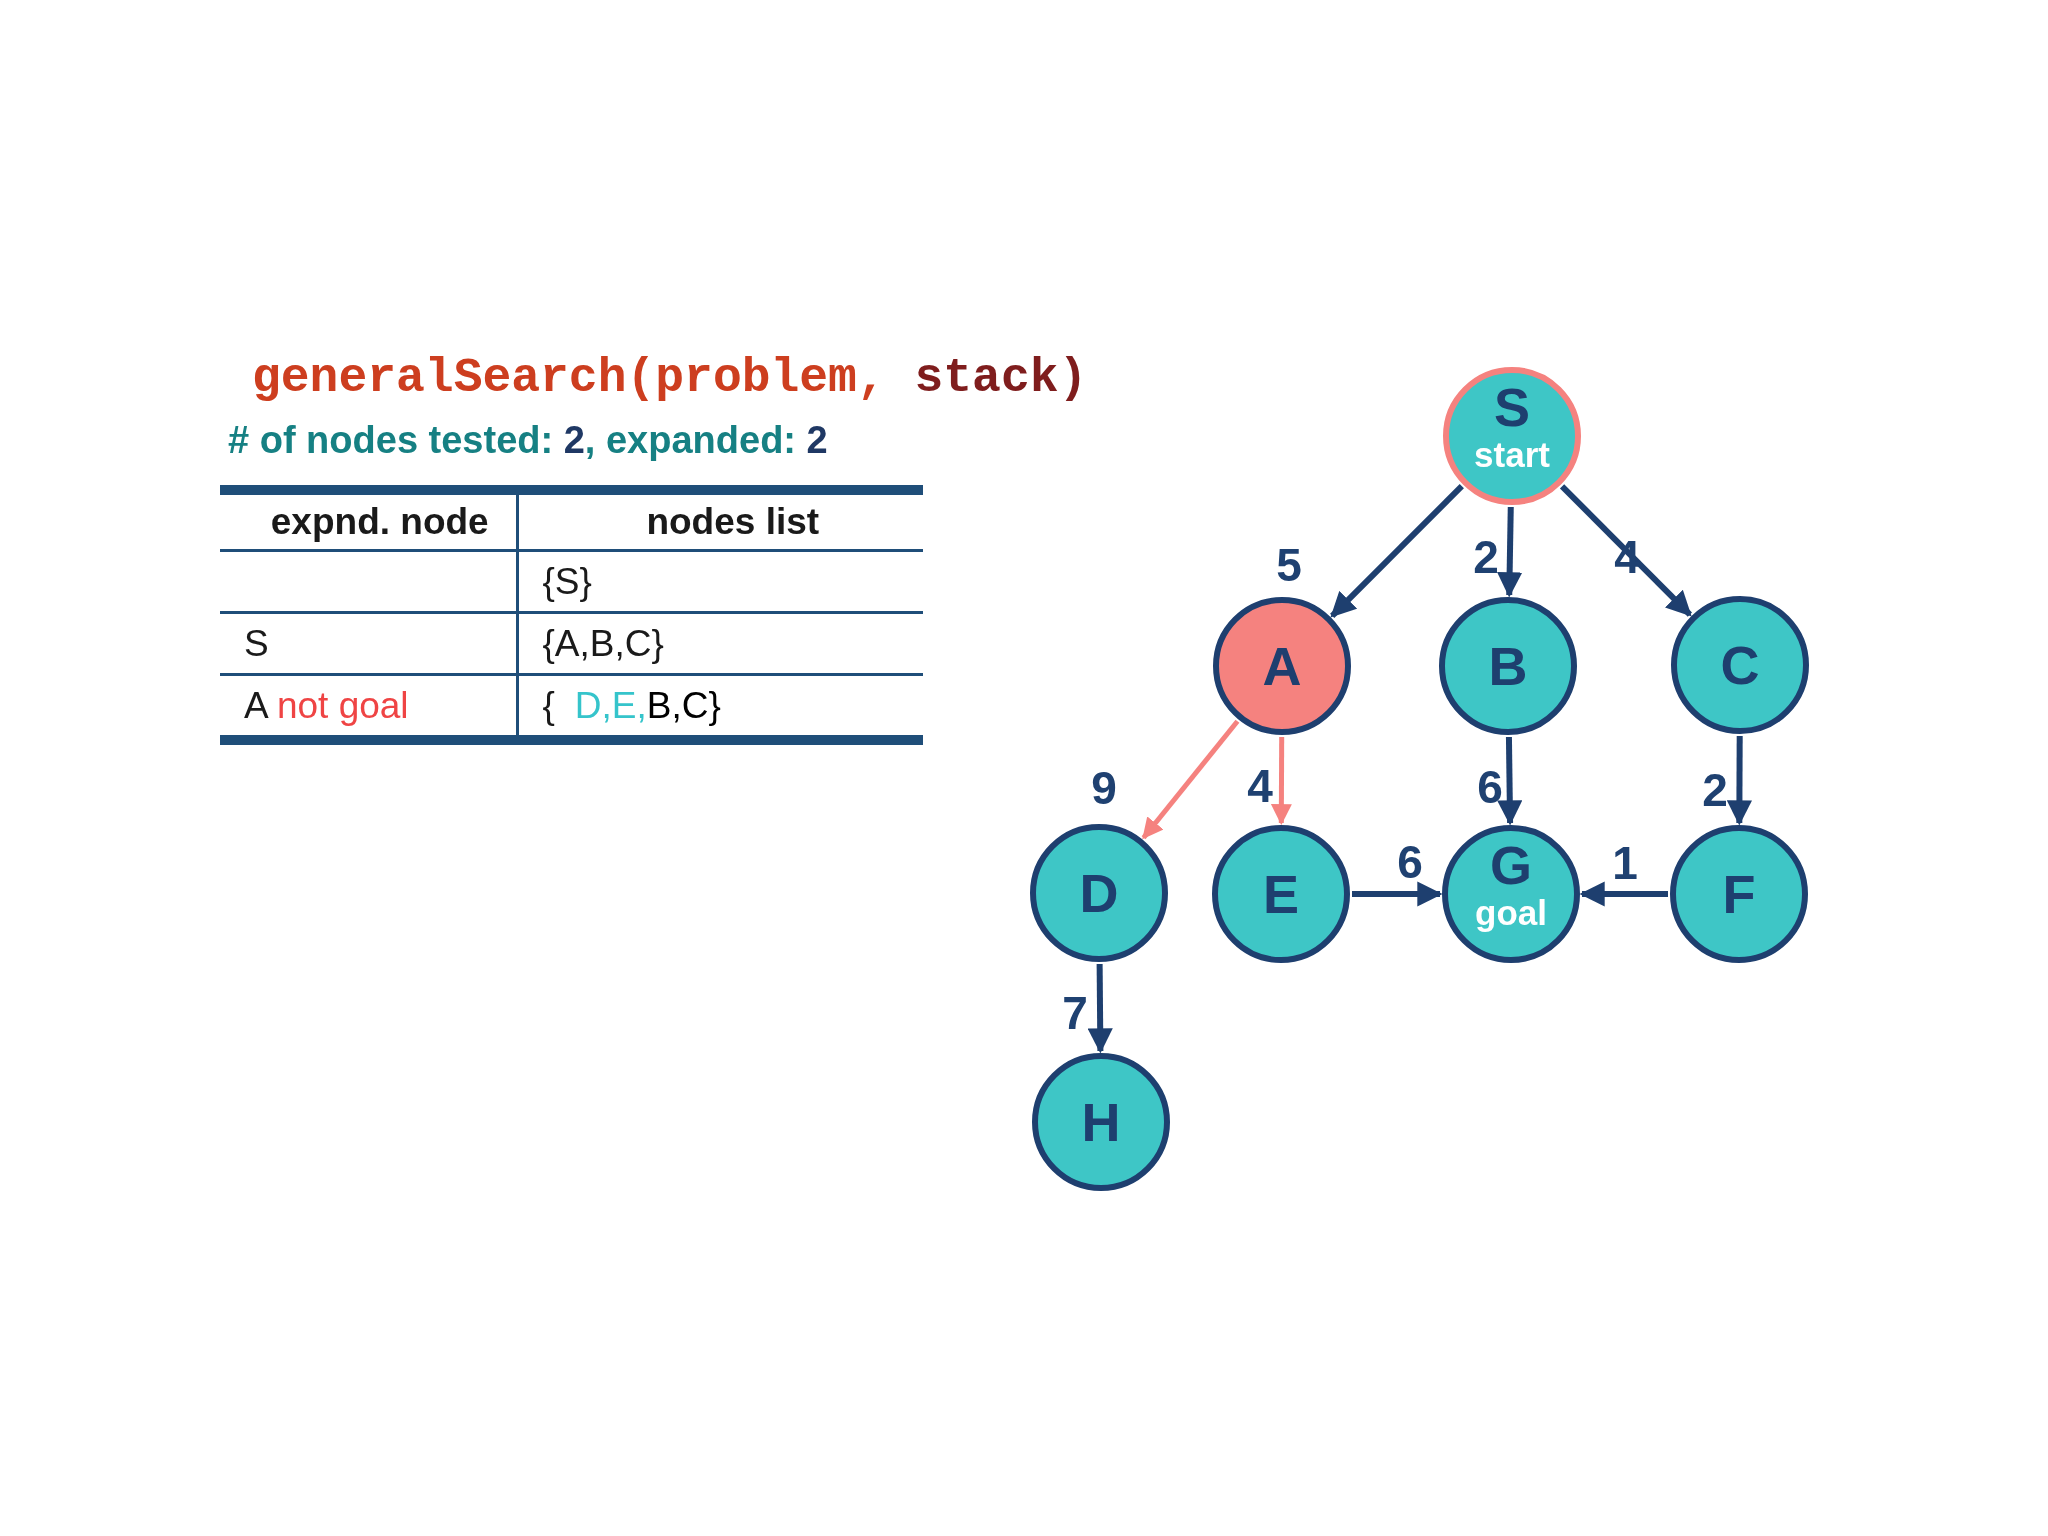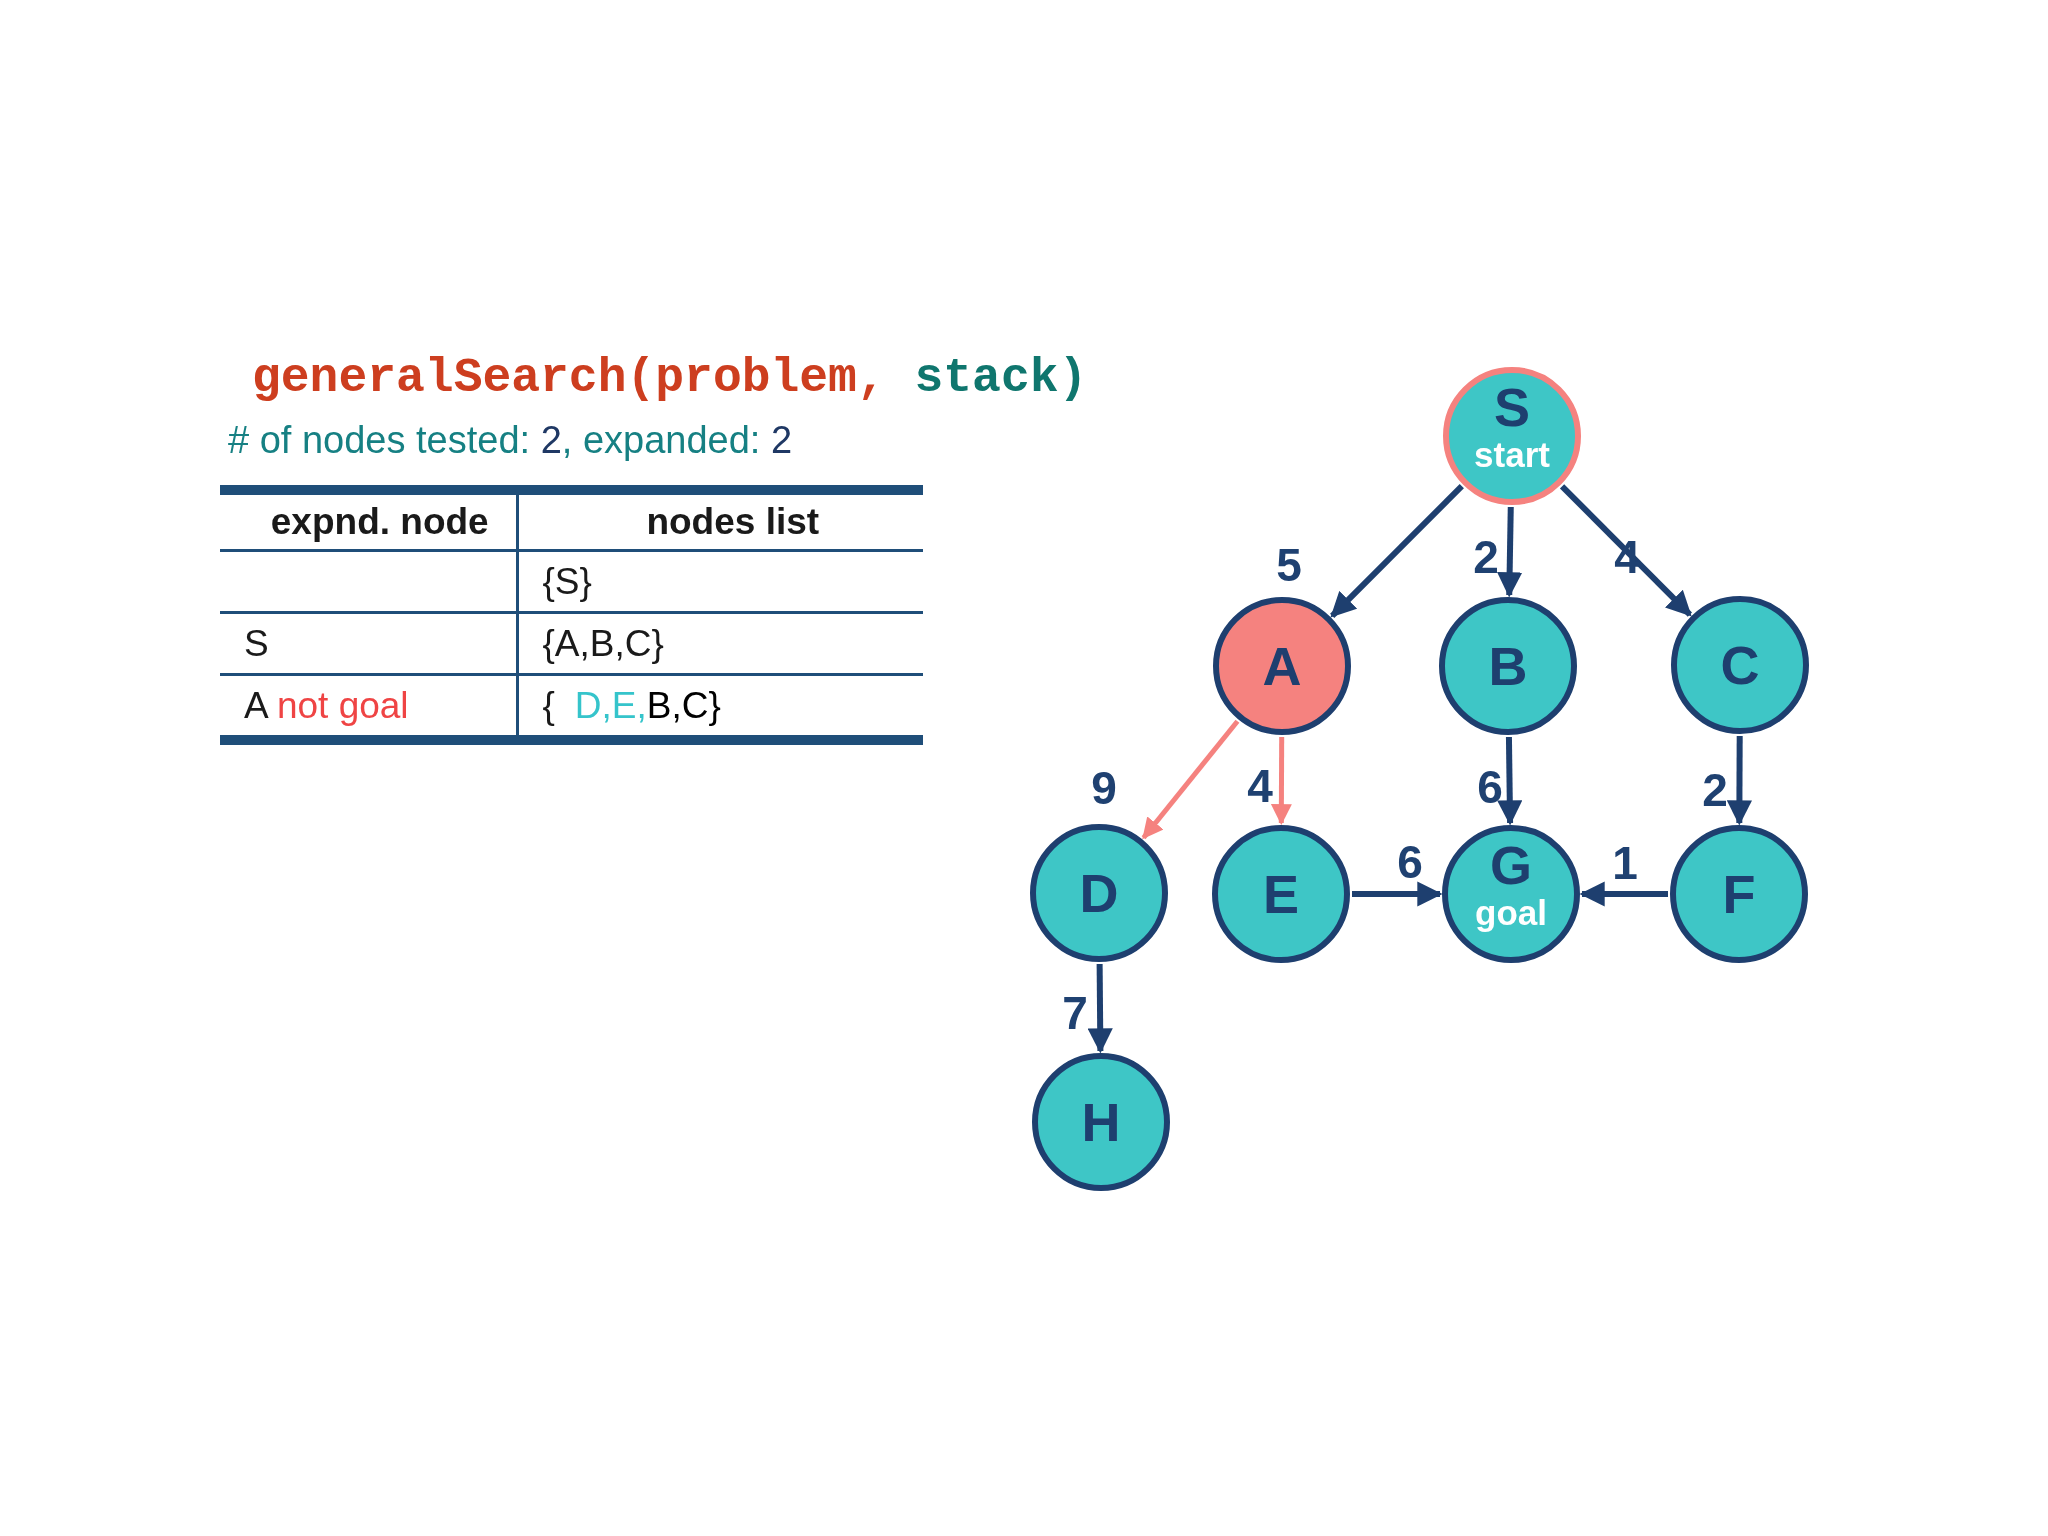--- a/index.html
+++ b/index.html
@@ -13,21 +13,21 @@
     overflow:hidden;
     font-family:"Liberation Sans",sans-serif;
   }
   .title{
     position:absolute;left:228px;top:350px;
     font-family:"Liberation Mono","DejaVu Sans Mono",monospace;
     font-weight:bold;font-size:48px;line-height:56px;white-space:pre;
   }
   .subtitle{
     position:absolute;left:228px;top:417px;
-    font-size:38px;line-height:46px;font-weight:normal;white-space:pre;
+    font-size:38px;line-height:46px;font-weight:bold;white-space:pre;
   }
   table.search-table{
     position:absolute;left:220px;top:485px;
     width:703px;
     border-collapse:collapse;
     border-top:10px solid var(--table-blue);
     border-bottom:10px solid var(--table-blue);
     font-size:37px;color:#1a1a1a;
     table-layout:fixed;
   }
@@ -54,21 +54,21 @@
   .graph text{
     font-family:"Liberation Sans",sans-serif;
     font-weight:bold;
   }
 </style>
 </head>
 <body>
 
 <div class="page">
 
-  <div class="title"><span style="color: rgb(205, 62, 31); margin-left: 24px;">generalSearch(problem,</span><span style="color: #0f766e;"> stack)</span></div>
+  <div class="title"><span style="color: rgb(205, 62, 31); margin-left: 24px;">generalSearch(problem,</span><span style="color: #7f1d1d;"> stack)</span></div>
 
   <div class="subtitle"><span style="color: rgb(22, 128, 131);"># of nodes tested: </span><span style="color: rgb(31, 56, 100);">2</span><span style="color: rgb(22, 128, 131);">, expanded: </span><span style="color: rgb(31, 56, 100);">2</span></div>
 
   <table class="search-table">
     <colgroup>
       <col style="width:297px">
       <col style="width:406px">
     </colgroup>
     <thead>
       <tr>

